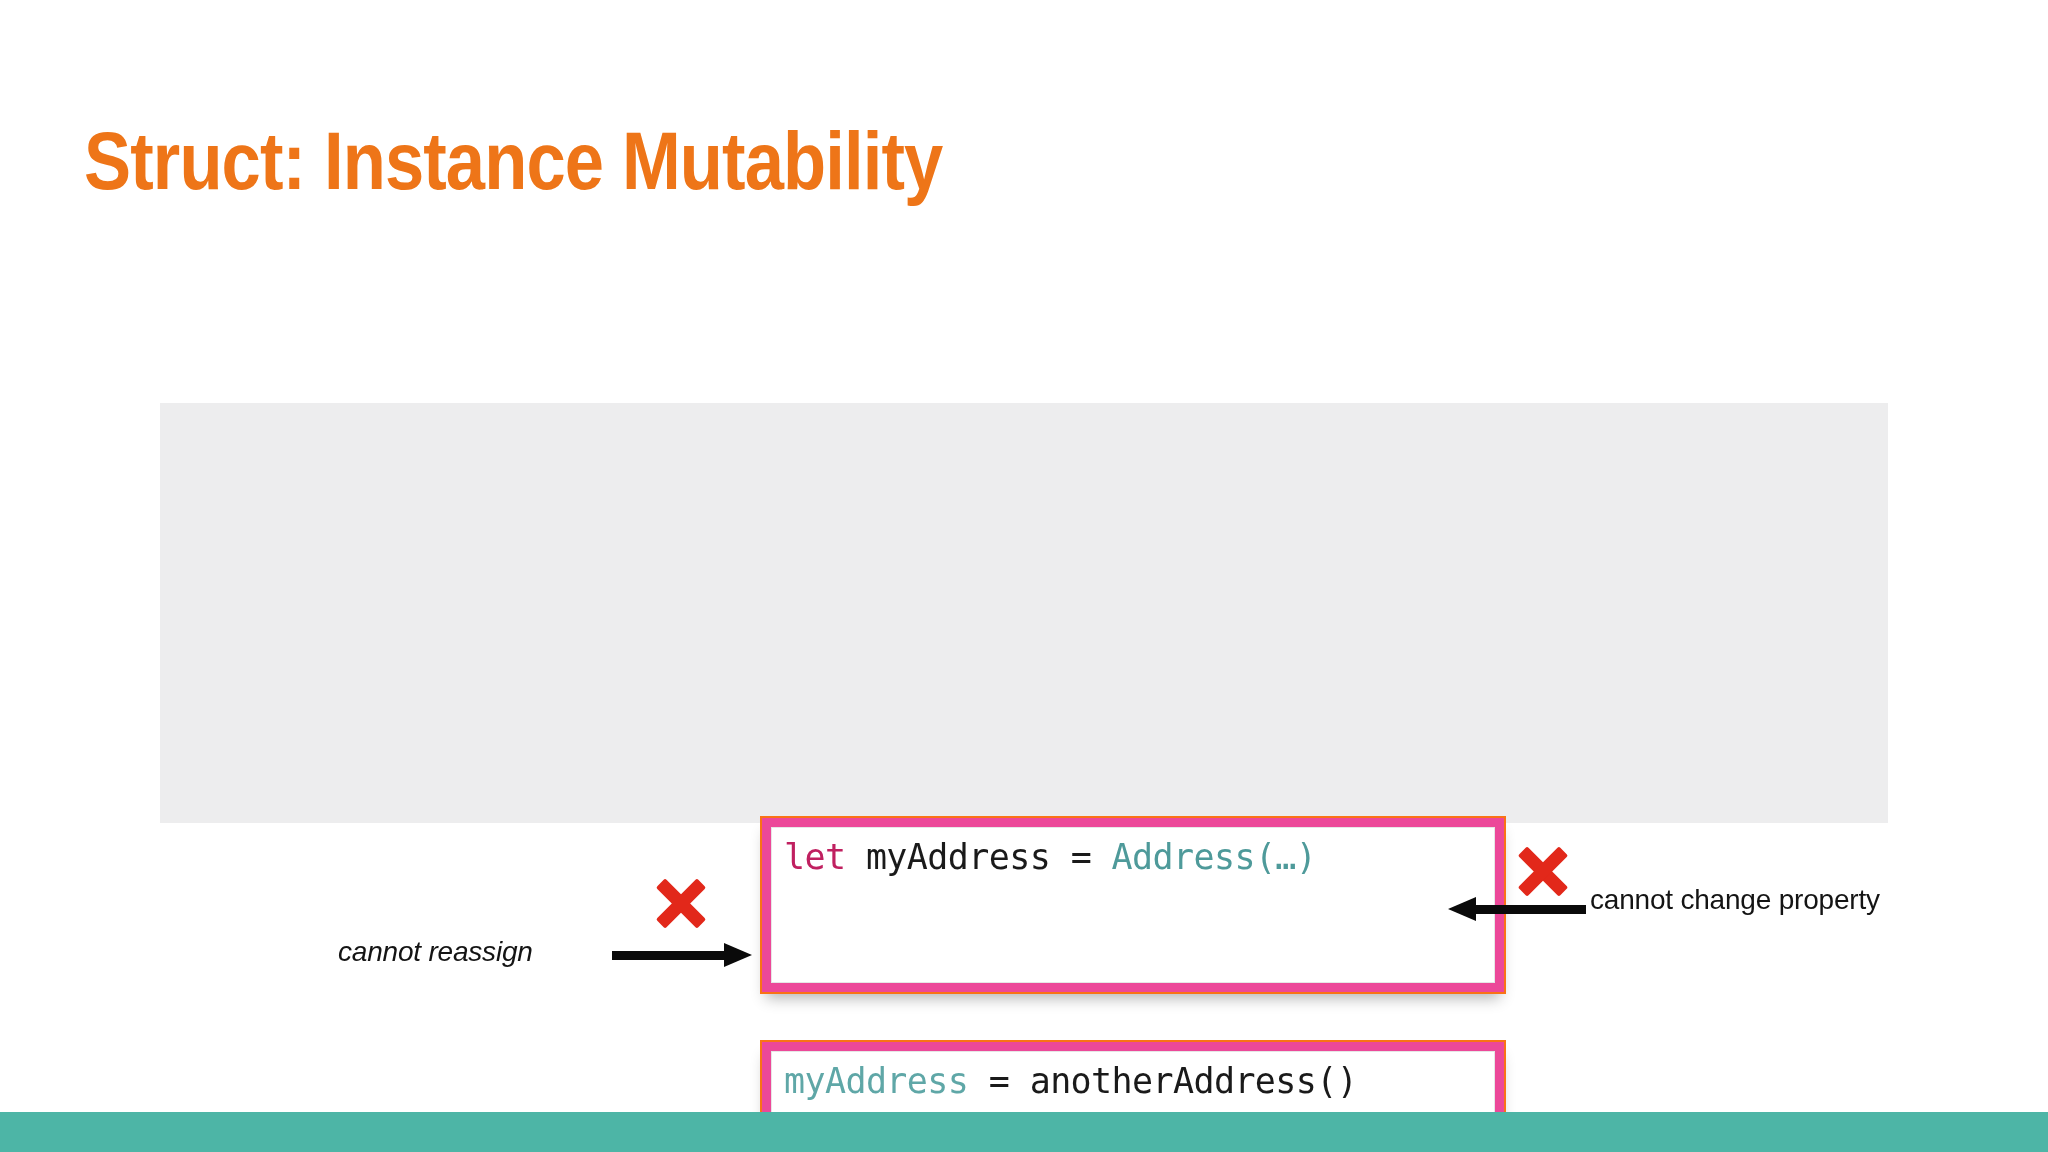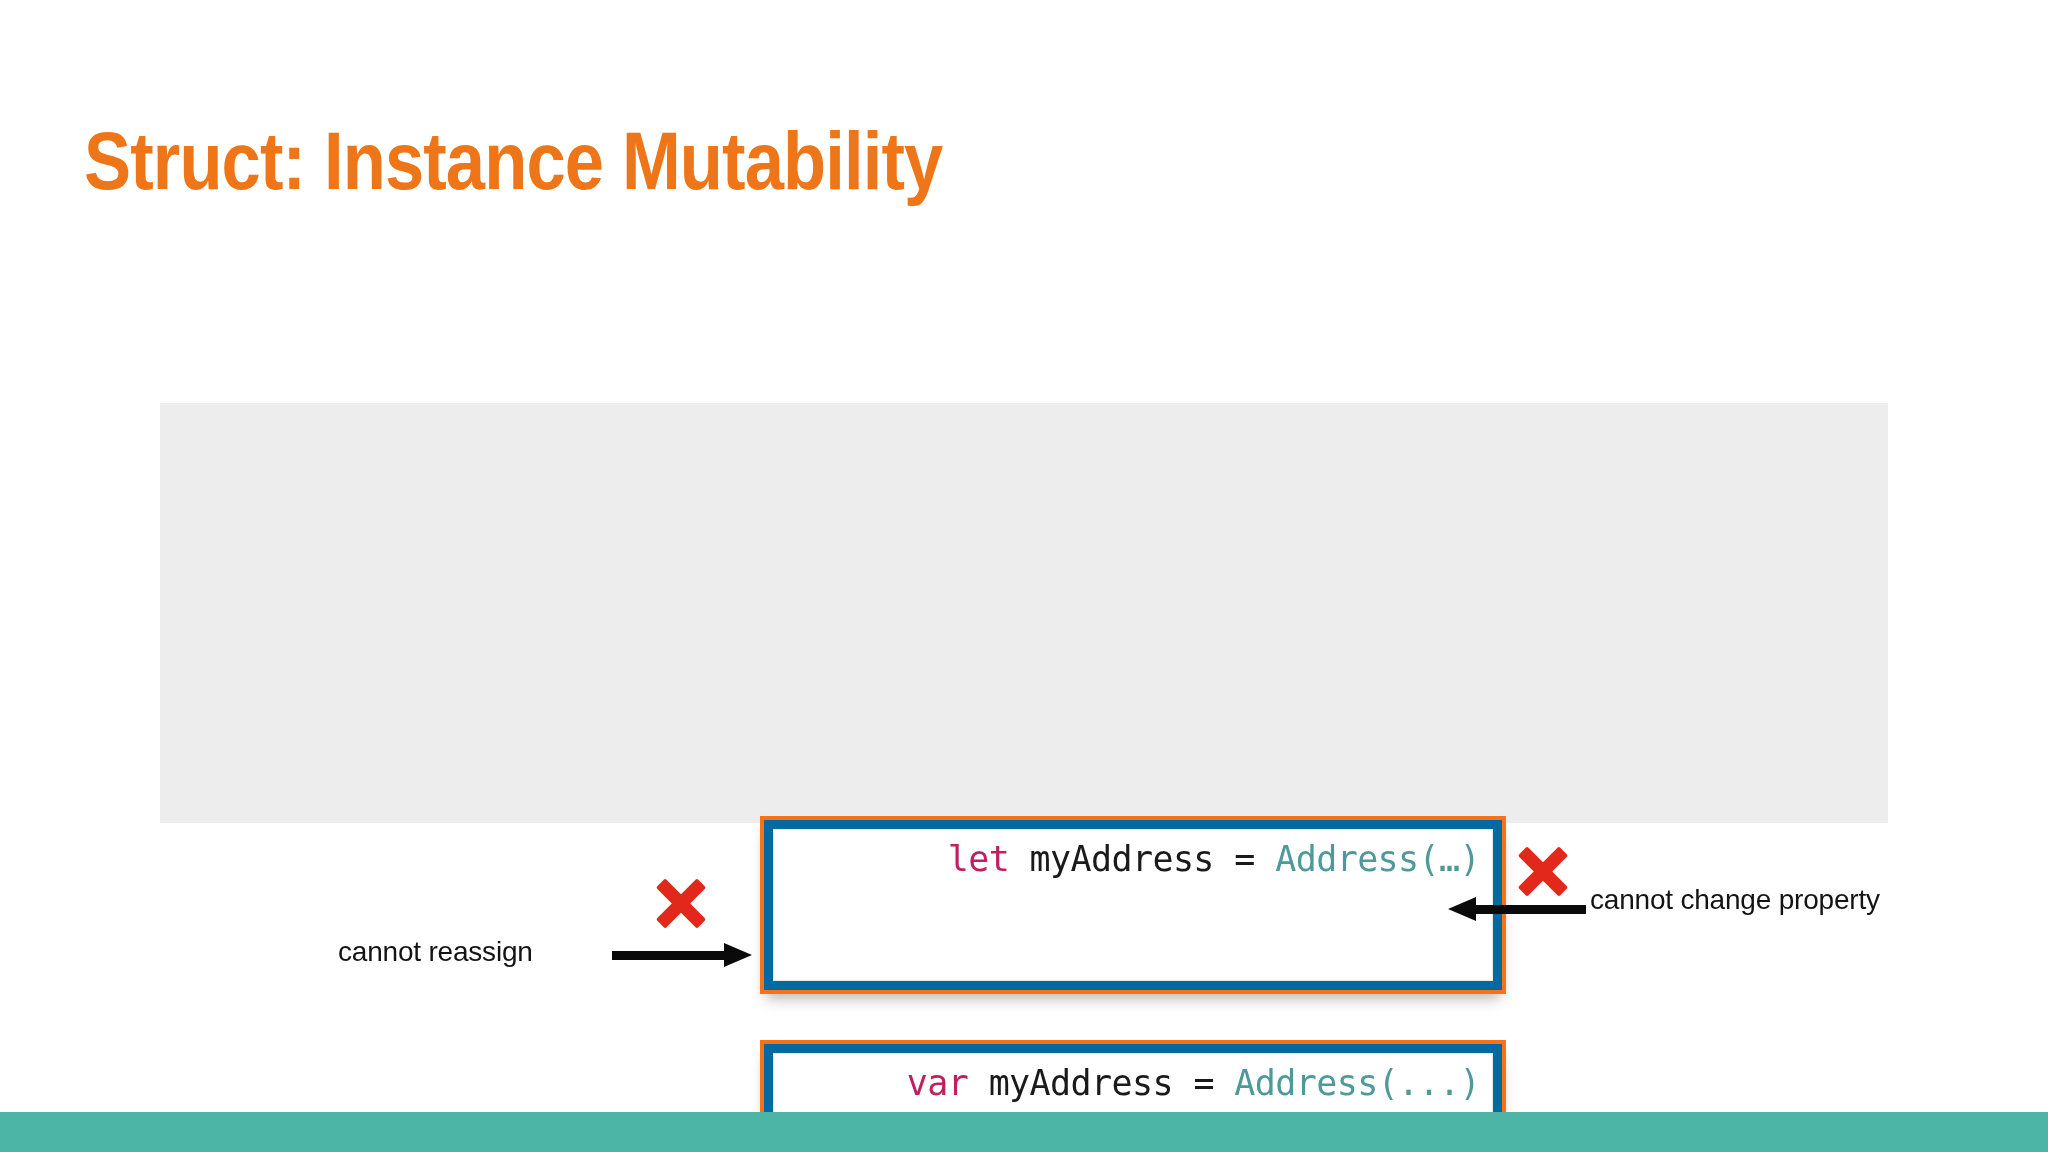--- a/index.html
+++ b/index.html
@@ -37,26 +37,25 @@
     left: 160px;
     top: 403px;
     width: 1728px;
     height: 420px;
     background: #ededee;
   }
 
   
   .code-box {
     position: absolute;
-    background: #0369a1;
-    border: 4px solid #f97316;
+    background: #ec4899;
+    border: 2px solid #f97316;
     padding: 9px;
     box-sizing: border-box;
     box-shadow: 0 10px 14px -6px rgba(0,0,0,0.30);
-    text-align: right;
   }
   .code-box .inner {
     border: 1px solid #e6e6e6;
     background: #ffffff;
     height: 100%;
     box-sizing: border-box;
     padding: 6px 12px 8px 12px;
   }
   .code-box-1 {
     left: 600px;
@@ -86,21 +85,21 @@
 
   
   .anno-label {
     position: absolute;
     font-family: "Liberation Sans", sans-serif;
     font-size: 28px;
     color: #141414;
     white-space: nowrap;
     letter-spacing: -0.2px;
   }
-  .anno-cannot-reassign { left: 178px; top: 533px; }
+  .anno-cannot-reassign { left: 178px; top: 533px; font-style: italic; }
   .anno-ok-reassign     { left: 200px; top: 712px; }
   .anno-cannot-change   { left: 1430px; top: 481px; }
 
   
   .arrow {
     position: absolute;
     height: 24px;
   }
   .arrow .shaft {
     position: absolute;
@@ -172,21 +171,20 @@
       <div class="code-line"><span class="tok-kw">let</span><span class="tok-plain"> myAddress </span><span class="tok-plain">= </span><span class="tok-type">Address</span><span class="tok-type">(…)</span></div>
 
 
 
     </div>
   </div>
 
   <div class="code-box code-box-2">
     <div class="inner">
 
-      <div class="code-line"><span class="tok-kw">var</span><span class="tok-plain"> myAddress </span><span class="tok-plain">= </span><span class="tok-type">Address</span><span class="tok-type">(...)</span></div>
 
       <div class="code-line"><span class="tok-ident">myAddress</span><span class="tok-plain"> = anotherAddress()</span></div>
 
     </div>
   </div>
 
   <div class="anno-label anno-cannot-reassign">cannot reassign</div>
 
   <div class="arrow arrow-right arrow-cannot-reassign">
     <div class="shaft"></div>

